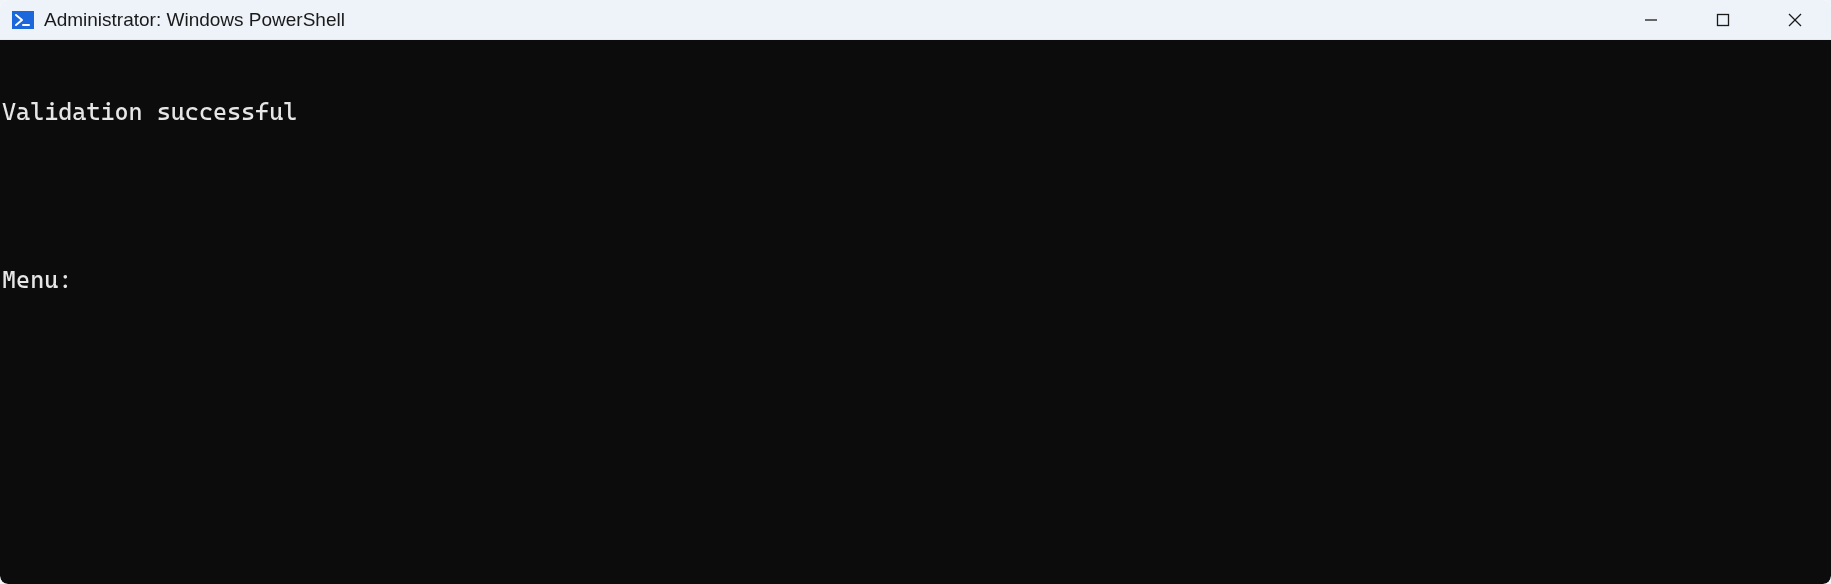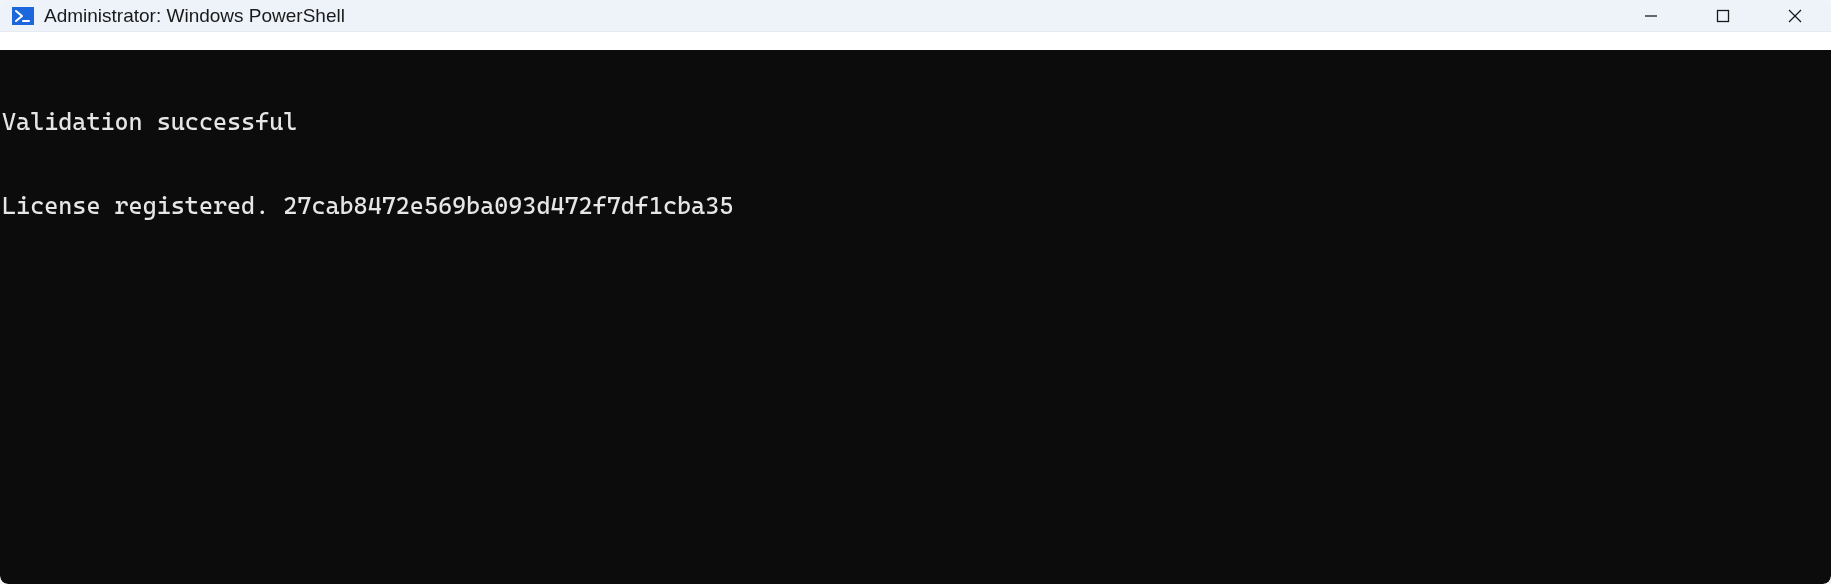--- a/index.html
+++ b/index.html
@@ -17,21 +17,21 @@
     .window {
       width: 100%;
       height: 100%;
       background: #fff;
       border-radius: 8px;
       overflow: hidden;
       display: flex;
       flex-direction: column;
     }
     .titlebar {
-      height: 32px;
+      height: 40px;
       background: #eef3fa;
       display: flex;
       align-items: center;
       padding-left: 12px;
       border-bottom: 1px solid rgba(0,0,0,0.03);
     }
     .titlebar-icon {
       width: 22px;
       height: 22px;
       margin-right: 10px;
@@ -61,21 +61,20 @@
       background: #0c0c0c;
       color: #e6e6e6;
       font-family: Consolas, "Cascadia Mono", "Courier New", monospace;
       font-size: 24px;
       line-height: 28px;
       padding: 2px 2px;
       white-space: pre;
       overflow: hidden;
       border-bottom-left-radius: 8px;
       border-bottom-right-radius: 8px;
-      margin-top: 18px;
     }
     .terminal-line {
       display: block;
     }
     .blank-line {
       height: 28px;
     }
   </style>
 </head>
 <body>
@@ -105,22 +104,22 @@
       <div class="window-control close">
         <svg width="14" height="14" viewBox="0 0 14 14">
           <line x1="1" y1="1" x2="13" y2="13" stroke="currentColor" stroke-width="1.3"></line>
           <line x1="13" y1="1" x2="1" y2="13" stroke="currentColor" stroke-width="1.3"></line>
         </svg>
       </div>
     </div>
   </div>
   <div class="terminal">
     <span class="terminal-line">Validation successful</span>
-    <span class="terminal-line">License registered. 27cab8472e569ba093d472f7df1cba35</span>
     <span class="terminal-line blank-line"></span>
+    <span class="terminal-line">Menu:</span>
     <span class="terminal-line blank-line"></span>
     
     
     
     
     
     
     
   </div>
 </div>

